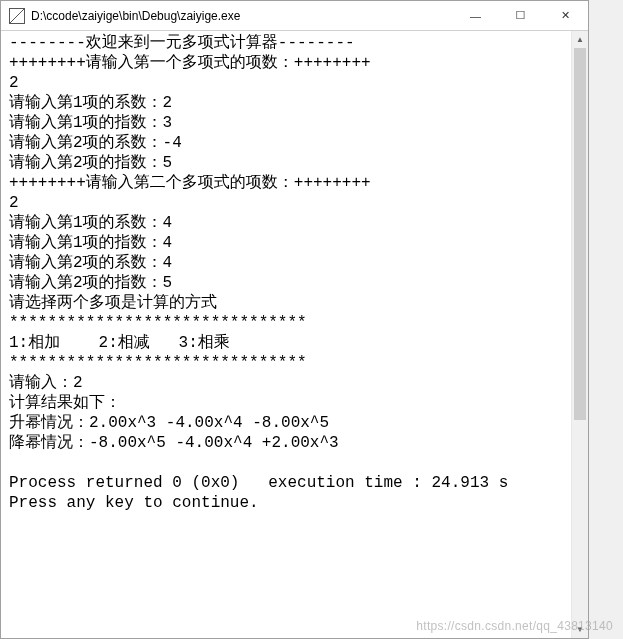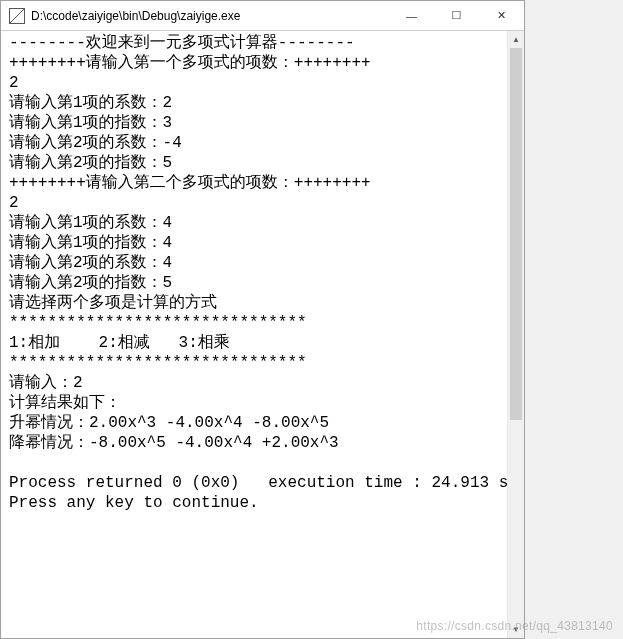--- a/index.html
+++ b/index.html
@@ -5,21 +5,21 @@
     * { margin: 0; padding: 0; box-sizing: border-box; }
     body {
       width: 623px;
       height: 639px;
       background: #f0f0f0;
       font-family: "Segoe UI", Tahoma, sans-serif;
       overflow: hidden;
       position: relative;
     }
     .window {
-      width: 525px;
+      width: 589px;
       height: 639px;
       background: #ffffff;
       border: 1px solid #a0a0a0;
       display: flex;
       flex-direction: column;
     }
     .titlebar {
       height: 30px;
       background: #ffffff;
       display: flex;

